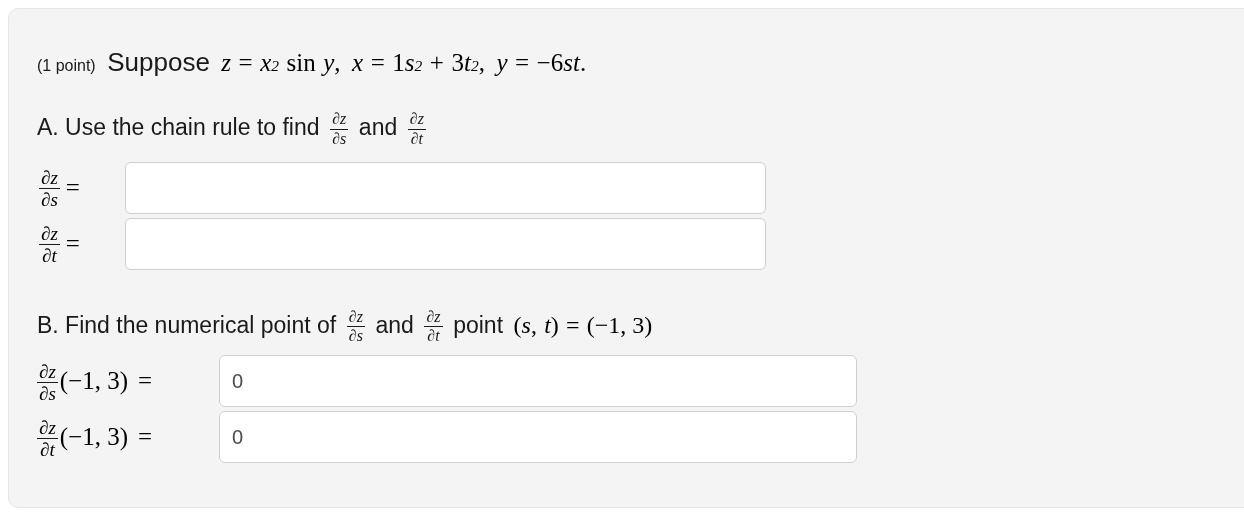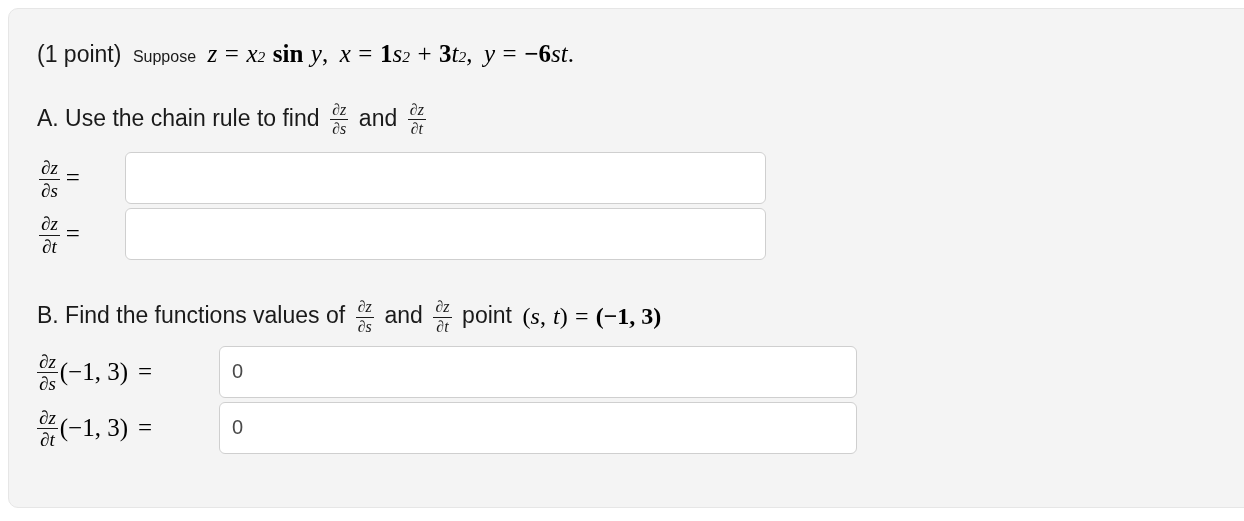--- a/index.html
+++ b/index.html
@@ -43,21 +43,21 @@
   }
   .statement {
     font-family: "Liberation Serif", serif;
     font-size: 25px;
     color: #000;
     white-space: nowrap;
     display: flex;
     align-items: baseline;
   }
   .mi { font-style: italic; font-family: "Liberation Serif", serif; }
-  .mn { font-style: normal; font-family: "Liberation Serif", serif; font-weight: bold; }
+  .mn { font-style: normal; font-family: "Liberation Serif", serif; }
   .mo { font-style: normal; font-family: "Liberation Serif", serif; }
   .sup {
     font-size: 0.62em;
     vertical-align: super;
     line-height: 0;
     font-style: italic;
     font-family: "Liberation Serif", serif;
   }
   .sp { display: inline-block; width: .30em; }
   .spw { display: inline-block; width: .46em; }
@@ -137,23 +137,23 @@
   .section-a-heading { margin-top: 32px; }
   .section-b-heading { margin-top: 38px; }
 </style>
 </head>
 <body>
 
 <div class="problem-card">
   <div class="card-inner">
 
     <div class="statement">
-      <span class="prose" style="font-size:23px;">(1 point)</span>
-      <span class="spw"></span>
-      <span class="prose" style="font-size:16px;margin-top:16px;">Suppose</span>
+      <span class="prose" style="font-size:16px;">(1 point)</span>
+      <span class="spw"></span>
+      <span class="prose" style="font-size:26px;margin-top:16px;">Suppose</span>
       <span class="spw"></span>
       <span class="mi">z</span>
       <span class="sp"></span>
       <span class="mo">=</span>
       <span class="sp"></span>
       <span class="mi">x</span>
         <span class="sup">2</span>
       <span class="sp"></span>
       <span class="mn">sin</span>
       <span class="sp"></span>
@@ -222,21 +222,21 @@
           <span class="num">∂z</span>
           <span class="bar"></span>
           <span class="den">∂t</span>
         </span>
         <span class="eq">=</span>
       </span>
       <input class="answer-input" type="text" value="" style="">
     </div>
 
     <div class="prose section-b-heading">
-      <span>B. Find the functions values of</span>
+      <span>B. Find the numerical point of</span>
       <span class="spw"></span>
       <span class="frac frac-inline">
         <span class="num">∂z</span>
         <span class="bar"></span>
         <span class="den">∂s</span>
       </span>
       <span class="spw"></span>
       <span>and</span>
       <span class="spw"></span>
       <span class="frac frac-inline">

